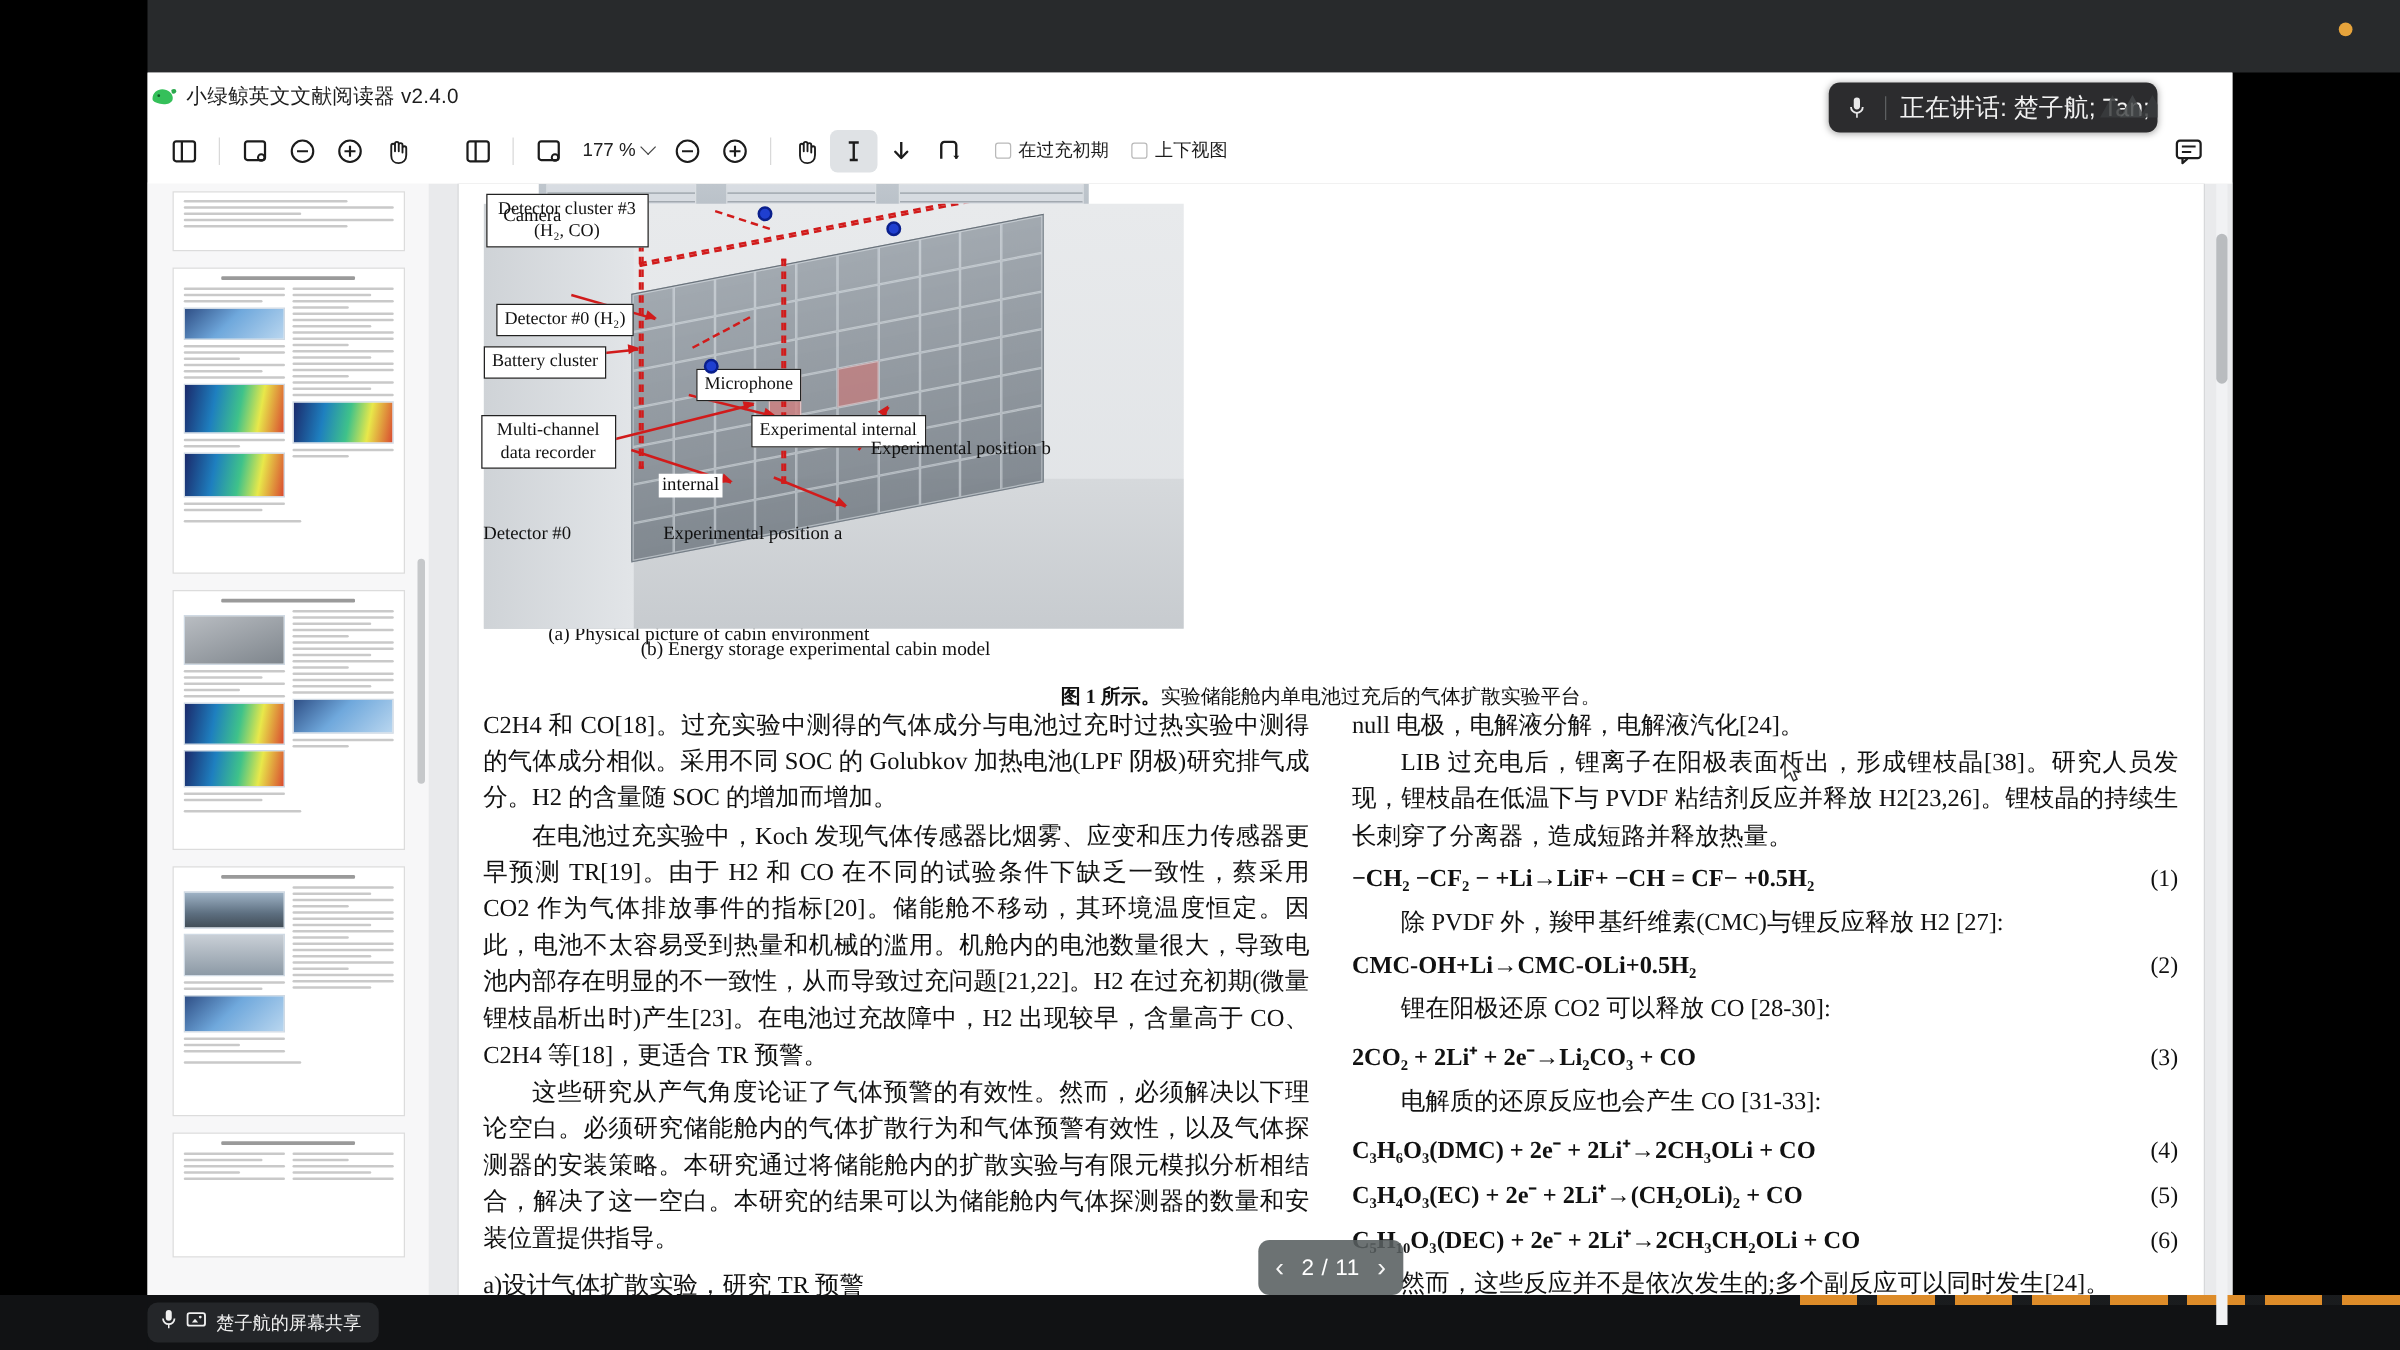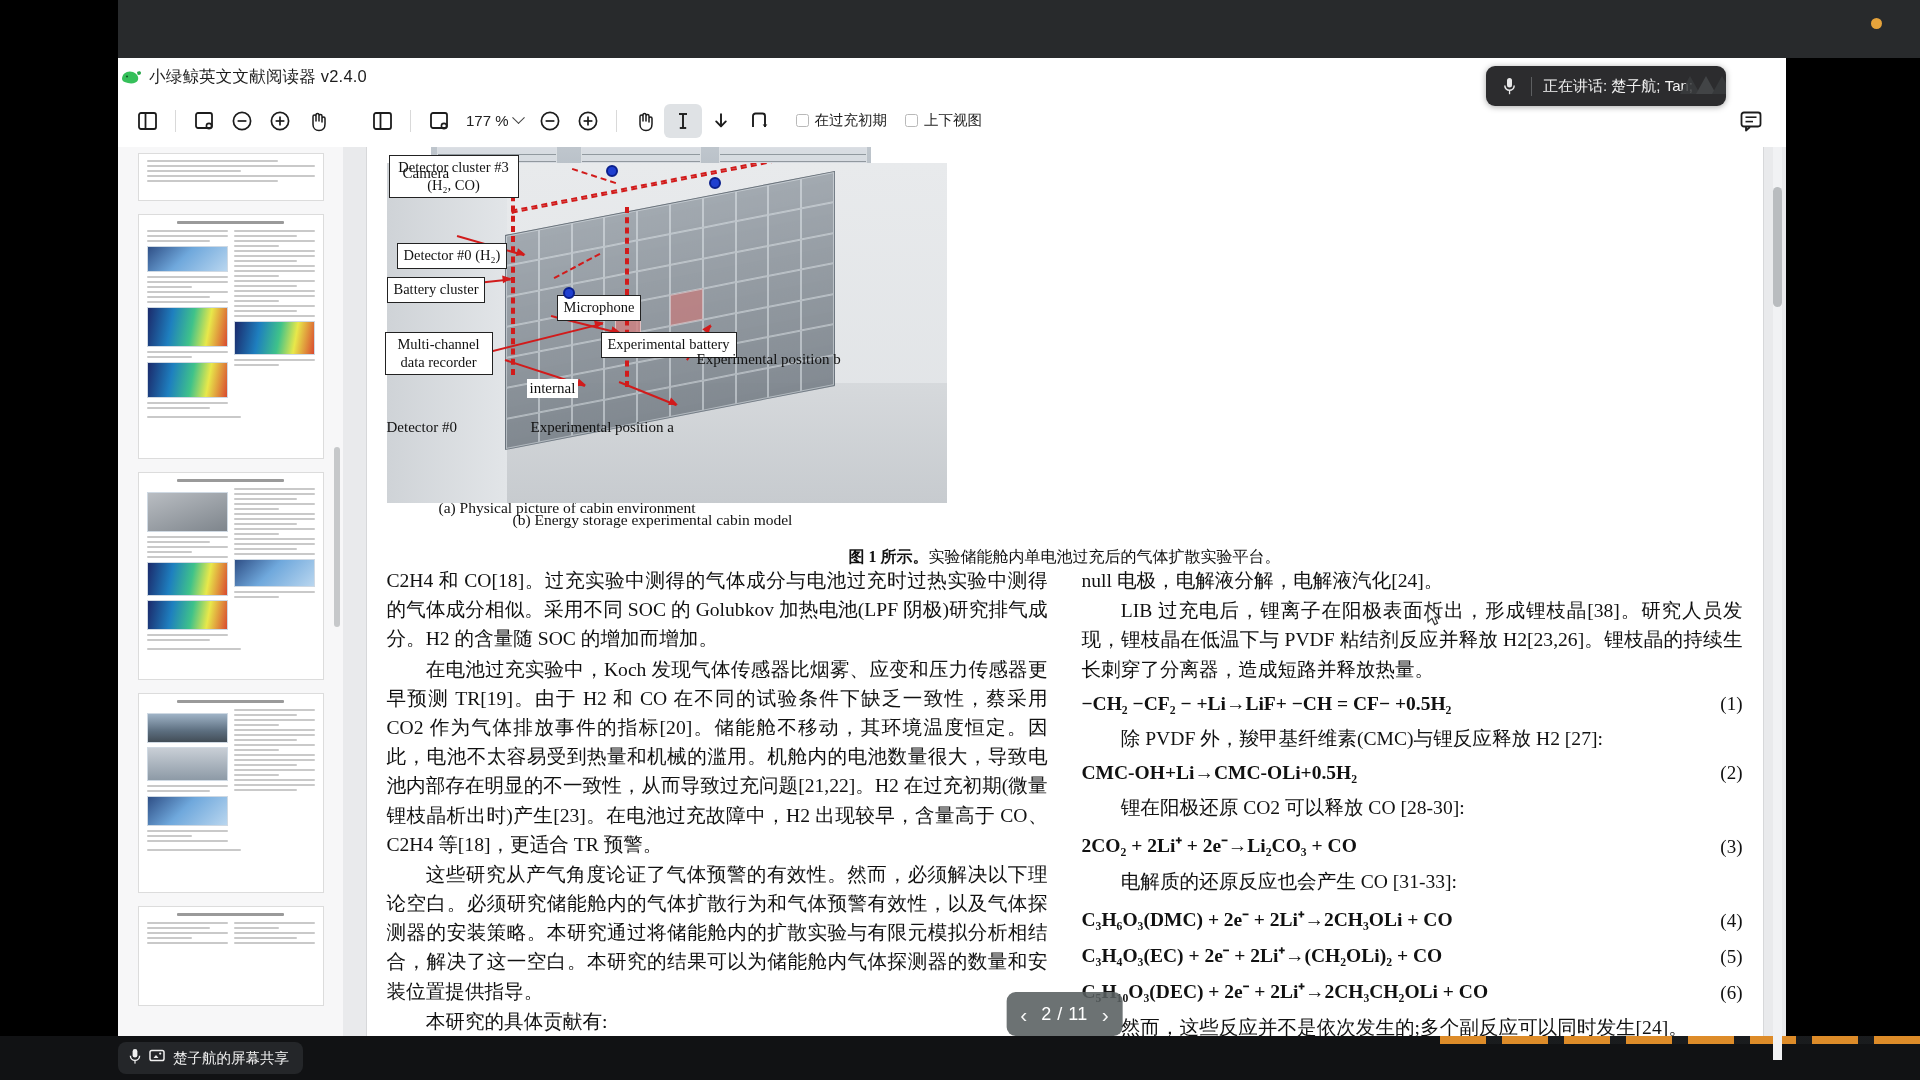--- a/index.html
+++ b/index.html
@@ -60,21 +60,21 @@
     display: flex; align-items: center; gap: 0px;
     padding: 0 6px 0 12px; z-index: 40;
     box-shadow: 0 1px 6px rgba(0,0,0,.35);
     overflow: hidden;
   }
   .speak-pill .mic { width: 22px; display:flex; justify-content:center; }
   .speak-pill .divider {
     width: 1px; height: 19px; background: #5d5f61; margin: 0 11px;
   }
   .speak-pill .speak-text {
-    color: #f2f2f2; font-size: 15px; white-space: nowrap;
+    color: #f2f2f2; font-size: 20px; white-space: nowrap;
     font-family: "Liberation Sans", sans-serif;
   }
   .speak-pill .logo-mark {
     position: absolute; right: -6px; top: 2px; width: 58px; height: 36px;
     opacity: .85;
   }
 
   
   .toolbar {
     position: relative; height: 52px; width: 100%;
@@ -705,21 +705,21 @@
                 <span>Detector #0 (H₂)</span>
               </div>
               <div class="lbl" style="left:178px;top:148px;">
                 <span>Microphone</span>
               </div>
               <div class="lbl c2" style="left:6px;top:185px;width:108px;">
                 <span style="white-space:pre-line">Multi-channel
 data recorder</span>
               </div>
               <div class="lbl" style="left:222px;top:185px;">
-                <span>Experimental battery</span>
+                <span>Experimental internal</span>
               </div>
               <div class="lbl-plain" style="left:148px;top:232px;font-size:15px;background:#fff;padding:1px 3px;">
                 <span>internal</span>
               </div>
 
               <div class="fig-caption" style="left:60px;top:352px;">(a) Physical picture of cabin environment</div>
             </div>
 
             <div class="fig-b">
               <div class="model-box">
@@ -825,21 +825,20 @@
           <div class="fig-title" style="top:400px;">
             <b>图 1 所示。</b><span>实验储能舱内单电池过充后的气体扩散实验平台。</span>
           </div>
 
           <div class="cols" style="margin-top:34px;">
 
             <div class="col">
               <p class="tx">C2H4 和 CO[18]。过充实验中测得的气体成分与电池过充时过热实验中测得的气体成分相似。采用不同 SOC 的 Golubkov 加热电池(LPF 阴极)研究排气成分。H2 的含量随 SOC 的增加而增加。</p>
               <p class="tx ind">在电池过充实验中，Koch 发现气体传感器比烟雾、应变和压力传感器更早预测 TR[19]。由于 H2 和 CO 在不同的试验条件下缺乏一致性，蔡采用 CO2 作为气体排放事件的指标[20]。储能舱不移动，其环境温度恒定。因此，电池不太容易受到热量和机械的滥用。机舱内的电池数量很大，导致电池内部存在明显的不一致性，从而导致过充问题[21,22]。H2 在过充初期(微量锂枝晶析出时)产生[23]。在电池过充故障中，H2 出现较早，含量高于 CO、C2H4 等[18]，更适合 TR 预警。</p>
               <p class="tx ind">这些研究从产气角度论证了气体预警的有效性。然而，必须解决以下理论空白。必须研究储能舱内的气体扩散行为和气体预警有效性，以及气体探测器的安装策略。本研究通过将储能舱内的扩散实验与有限元模拟分析相结合，解决了这一空白。本研究的结果可以为储能舱内气体探测器的数量和安装位置提供指导。</p>
-              <p class="tx ind">本研究的具体贡献有:</p>
               <p class="tx" style="margin-top:8px">a)设计气体扩散实验，研究 TR 预警</p>
 
             </div>
 
             <div class="col">
               <p class="tx">null 电极，电解液分解，电解液汽化[24]。</p>
               <p class="tx ind">LIB 过充电后，锂离子在阳极表面析出，形成锂枝晶[38]。研究人员发现，锂枝晶在低温下与 PVDF 粘结剂反应并释放 H2[23,26]。锂枝晶的持续生长刺穿了分离器，造成短路并释放热量。</p>
 
               <div class="eq-row">
                 <span class="eq">−CH₂ −CF₂ − +Li→LiF+ −CH = CF− +0.5H₂</span>

